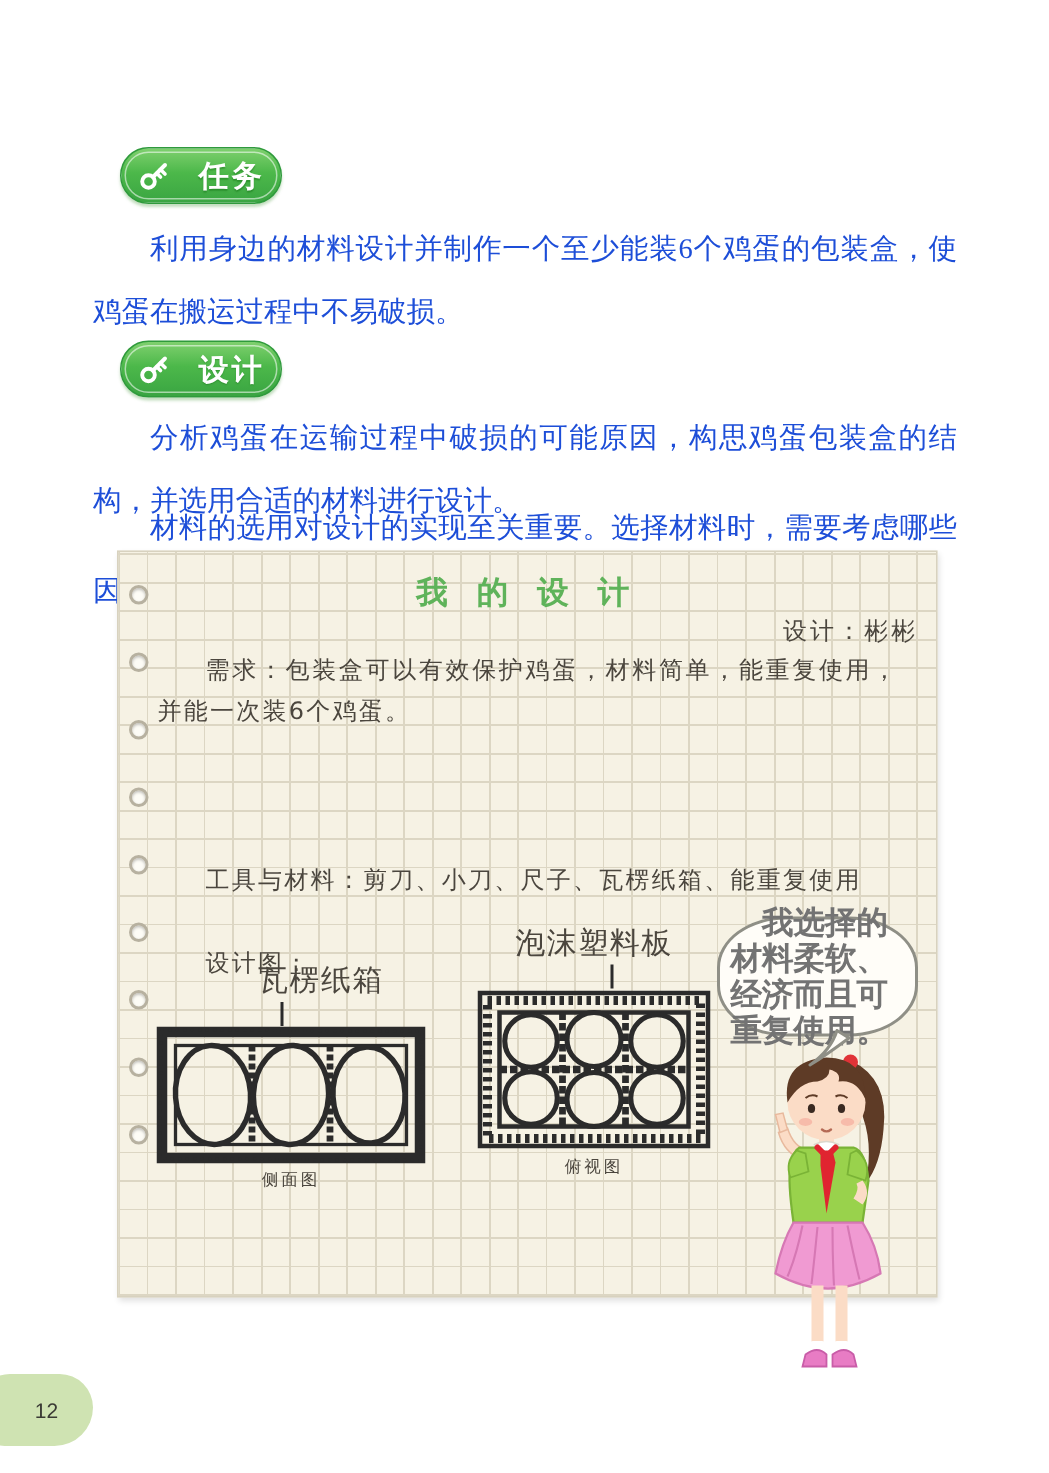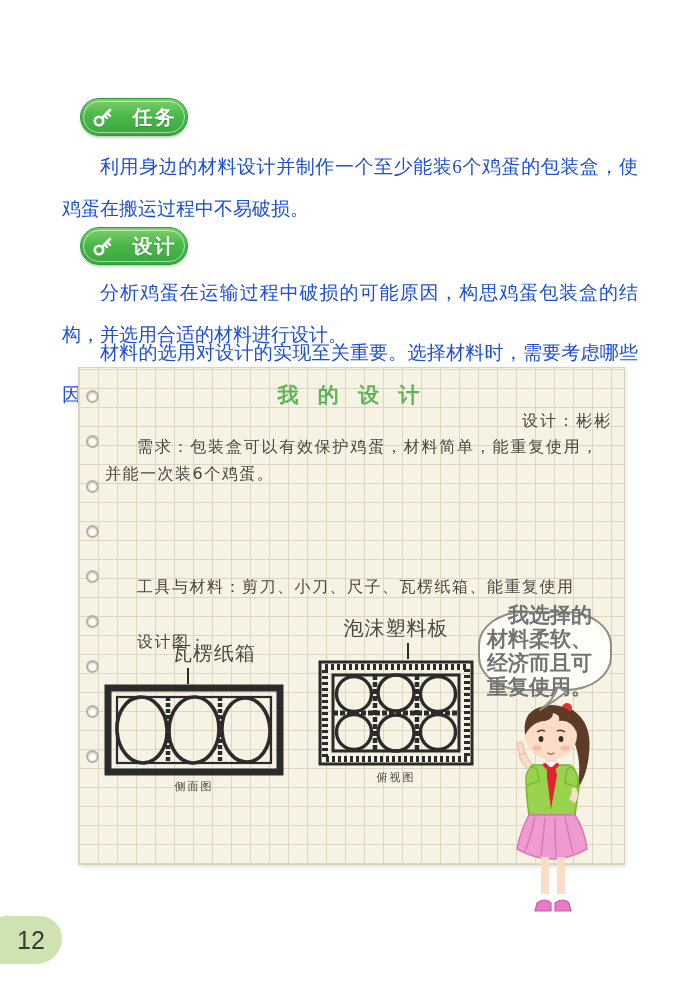--- a/index.html
+++ b/index.html
@@ -103,21 +103,21 @@
   .girl { position:absolute; left:501px; top:691px; z-index:4; }
 
   
   .pagenum-blob {
     position:absolute; left:-14px; top:916px; width:76px; height:48px;
     background:#cfe3b2; border-radius:24px 26px 30px 20px;
     display:flex; align-items:center; justify-content:center;
   }
   .pagenum-blob span {
     font-family:"Liberation Sans","DejaVu Sans",sans-serif;
-    font-size:25px; color:#3a3a34; padding-left:14px;
+    font-size:14px; color:#3a3a34; padding-left:14px;
   }
 </style>
 </head>
 <body>
 
 <div class="page">
 
   <div class="badge" id="badge-task">
     <svg width="22" height="22" viewBox="0 0 22 22">
       <circle cx="7" cy="15" r="4.2" fill="none" stroke="#ffffff" stroke-width="2.6"></circle>

